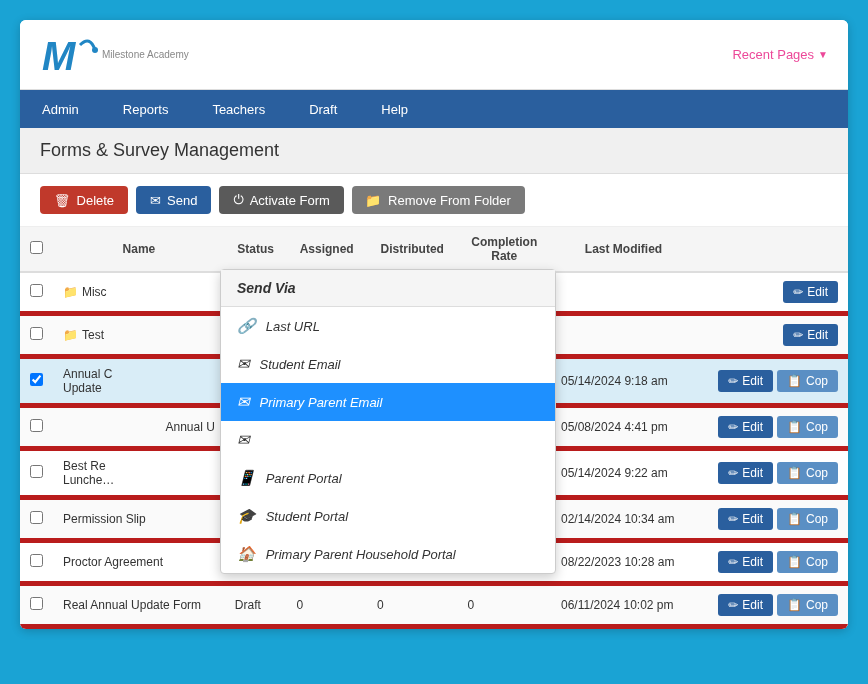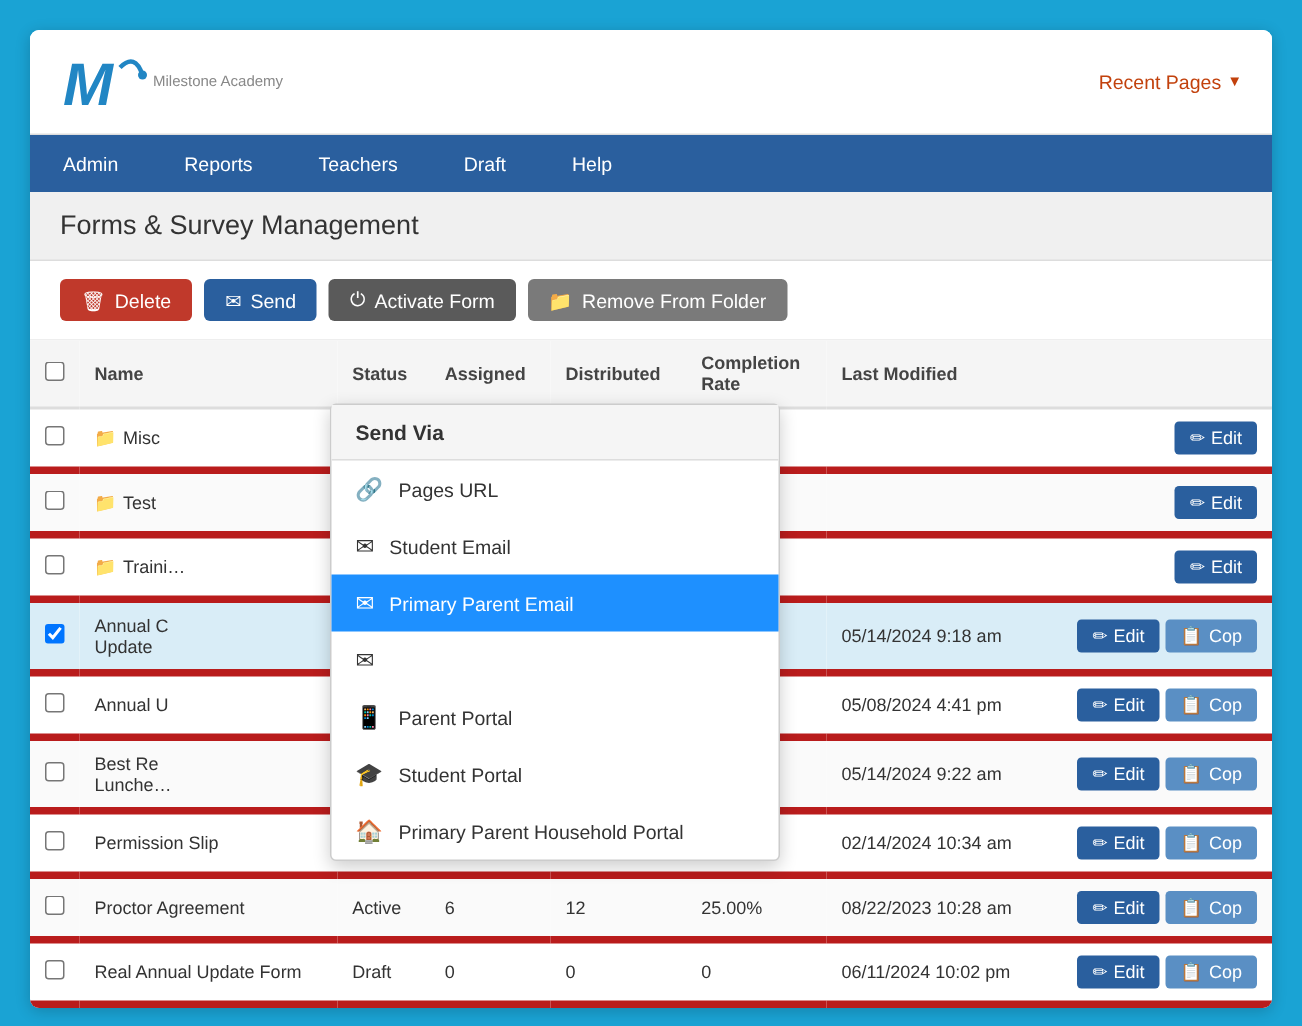--- a/index.html
+++ b/index.html
@@ -33,21 +33,21 @@
       align-items: center;
     }
     .header-right {
       display: flex;
       align-items: center;
       gap: 16px;
     }
     .recent-pages-btn {
       background: none;
       border: none;
-      color: #c2410c;
+      color: #ec4899;
       font-size: 13px;
       cursor: pointer;
       display: flex;
       align-items: center;
       gap: 4px;
     }
     .recent-pages-btn .chevron {
       font-size: 10px;
     }
     
@@ -108,21 +108,21 @@
     table {
       width: 100%;
       border-collapse: collapse;
       font-size: 12px;
     }
     table thead {
       background: #f5f5f5;
     }
     table thead th {
       padding: 8px 10px;
-      text-align: left;
+      text-align: center;
       border-bottom: 2px solid #ddd;
       color: #444;
       font-weight: 600;
       white-space: nowrap;
     }
     table thead th.check-col { width: 30px; text-align: center; }
     table tbody tr {
       border-bottom: 5px solid #b91c1c;
     }
     table tbody tr:nth-child(even) { background: #fafafa; }
@@ -164,21 +164,22 @@
     
     .dropdown-overlay {
       position: absolute;
       top: 42px;
       left: 200px;
       z-index: 100;
       background: #fff;
       border: 1px solid #ccc;
       border-radius: 4px;
       box-shadow: 0 4px 12px rgba(0,0,0,0.2);
-      width: 300px;
+      width: 336px;
+      font-style: italic;
     }
     .dropdown-header {
       background: #f5f5f5;
       padding: 10px 16px;
       font-size: 14px;
       font-weight: bold;
       color: #333;
       border-bottom: 1px solid #ddd;
     }
     .dropdown-item {
@@ -304,53 +305,39 @@
             <td></td>
             <td></td>
             <td></td>
             <td></td>
             <td>
               <div class="action-btn-group">
                 <button class="btn-edit"><span>✏</span> Edit</button>
               </div>
             </td>
           </tr>
-          <tr>
-            <td class="check-col"><input type="checkbox" style=""></td>
-            <td><span style="color:#888;margin-right:4px;">📁</span>Traini…</td>
-            <td></td>
-            <td></td>
-            <td></td>
-            <td></td>
-            <td></td>
-            <td>
-              <div class="action-btn-group">
-                <button class="btn-edit"><span>✏</span> Edit</button>
-              </div>
-            </td>
-          </tr>
           <tr class="selected-row">
             <td class="check-col"><input type="checkbox" checked="" style=""></td>
             <td style="white-space: pre-line;">Annual C
 Update</td>
             <td></td>
             <td></td>
             <td>219</td>
             <td>3.65%</td>
             <td>05/14/2024 9:18 am</td>
             <td>
               <div class="action-btn-group">
                 <button class="btn-edit"><span>✏</span> Edit</button>
                 <button class="btn-copy"><span>📋</span> Cop</button>
               </div>
             </td>
           </tr>
           <tr>
             <td class="check-col"><input type="checkbox" style=""></td>
-            <td style="white-space: pre-line;">Annual U</td>
+            <td style="white-space: pre-line; text-align: right;">Annual U</td>
             <td></td>
             <td></td>
             <td>3</td>
             <td>66.67%</td>
             <td>05/08/2024 4:41 pm</td>
             <td>
               <div class="action-btn-group">
                 <button class="btn-edit"><span>✏</span> Edit</button>
                 <button class="btn-copy"><span>📋</span> Cop</button>
               </div>
@@ -418,21 +405,21 @@
             </td>
           </tr>
         </tbody>
     </table>
 
     <div class="dropdown-overlay">
       <div class="dropdown-header">Send Via</div>
       <div id="dropdown-items-container">
           <div class="dropdown-item">
             <span class="icon-sym">🔗</span>
-            <span>Pages URL</span>
+            <span>Last URL</span>
           </div>
           <div class="dropdown-item">
             <span class="icon-sym">✉</span>
             <span>Student Email</span>
           </div>
           <div class="dropdown-item active">
             <span class="icon-sym">✉</span>
             <span>Primary Parent Email</span>
           </div>
           <div class="dropdown-item">

